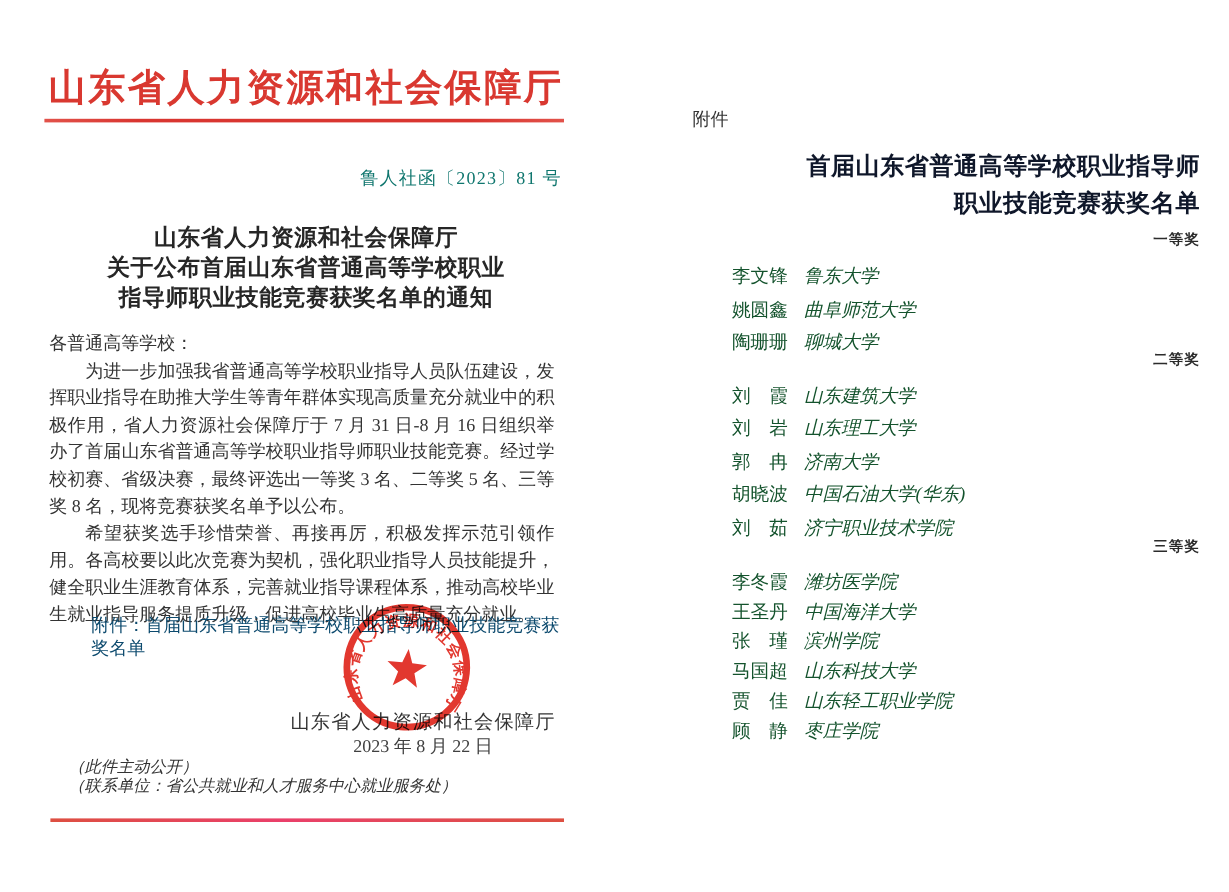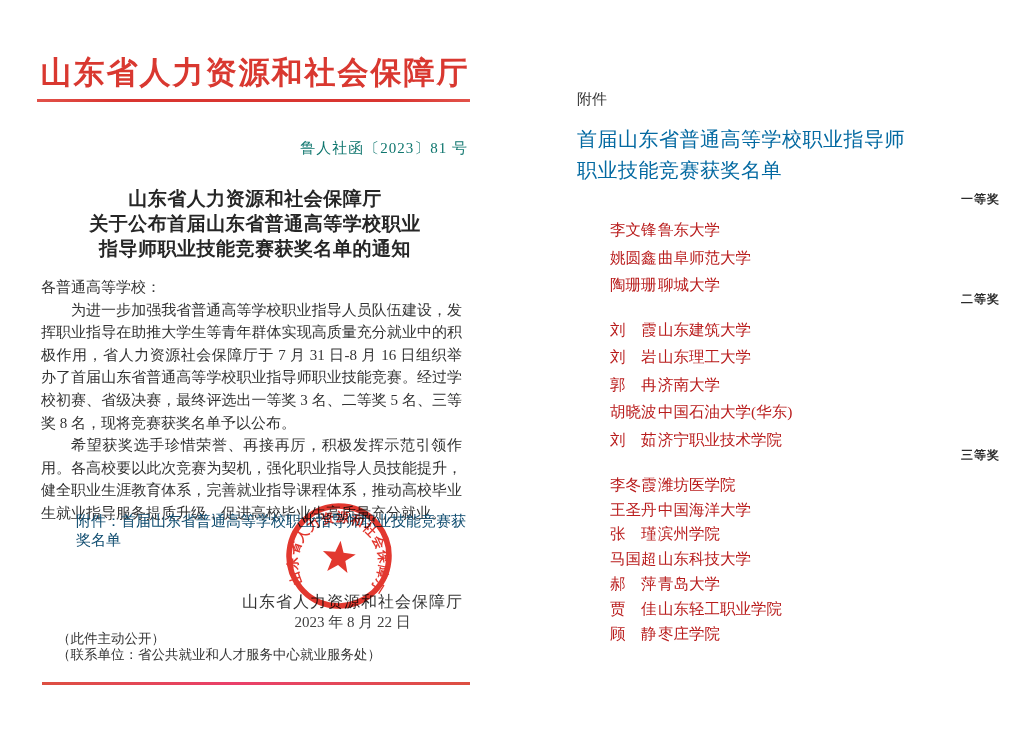--- a/index.html
+++ b/index.html
@@ -46,46 +46,46 @@
     position:absolute;top:613px;left:195px;width:235px;text-align:center;
     font-size:15px;color:#404040;white-space:nowrap;
   }
   .seal{
     position:absolute;left:245px;top:502px;width:108px;height:108px;
     mix-blend-mode:multiply;opacity:0.93;transform:rotate(6deg);
   }
   .footnotes{
     position:absolute;top:631px;left:17px;font-size:13.5px;line-height:15.5px;color:#333;
   }
-  .footnotes div{white-space:nowrap;}
+  .footnotes div{white-space:nowrap;font-style:italic;}
   .rule-bottom{
     position:absolute;top:682px;left:2px;width:428px;height:3px;
     background:linear-gradient(90deg,#dd4f41,#ea3f6a 45%,#e64560 60%,#dd4f41);
   }
 
   
   .attach-label{position:absolute;top:90px;left:0;font-size:15px;color:#333;}
   .awards-title{
-    position:absolute;top:124px;left:0;width:423px;text-align:left;
-    font-size:20px;font-weight:normal;line-height:31px;color:#0369a1;letter-spacing:0.5px;
+    position:absolute;top:124px;left:0;width:423px;text-align:right;
+    font-size:20px;font-weight:bold;line-height:31px;color:#0f172a;letter-spacing:0.5px;
   }
   #awards-list{position:absolute;top:191px;left:0;width:423px;}
   .section-heading{
     height:26px;width:423px;text-align:right;
     font-size:12px;font-weight:bold;color:#2b2b2b;letter-spacing:1px;
   }
   .award-section:nth-child(2) .section-heading{margin-top:-9px;}
   .award-section:nth-child(3) .section-heading{margin-top:-7px;}
   .winner-row{
-    height:27.5px;padding-left:33px;font-size:15.5px;color:#b91c1c;
+    height:27.5px;padding-left:33px;font-size:15.5px;color:#14532d;
     display:flex;align-items:center;box-sizing:border-box;
   }
   .award-section:nth-child(3) .winner-row{height:24.8px;align-items:center;}
   .winner-name{display:inline-block;width:48px;white-space:pre;}
-  .winner-school{display:inline-block;white-space:nowrap;}
+  .winner-school{display:inline-block;margin-left:12px;white-space:nowrap;font-style:italic;}
 </style>
 </head>
 <body>
 
 <div class="page" id="left-page">
 
   <div class="letterhead">山东省人力资源和社会保障厅</div>
 
   <div class="rule-top"></div>
 
@@ -190,24 +190,20 @@
       </div>
         <div class="winner-row">
         <span class="winner-name">张　瑾</span>
         <span class="winner-school">滨州学院</span>
       </div>
         <div class="winner-row">
         <span class="winner-name">马国超</span>
         <span class="winner-school">山东科技大学</span>
       </div>
         <div class="winner-row">
-        <span class="winner-name">郝　萍</span>
-        <span class="winner-school">青岛大学</span>
-      </div>
-        <div class="winner-row">
         <span class="winner-name">贾　佳</span>
         <span class="winner-school">山东轻工职业学院</span>
       </div>
         <div class="winner-row">
         <span class="winner-name">顾　静</span>
         <span class="winner-school">枣庄学院</span>
       </div>
       </div>
   </div>
 

